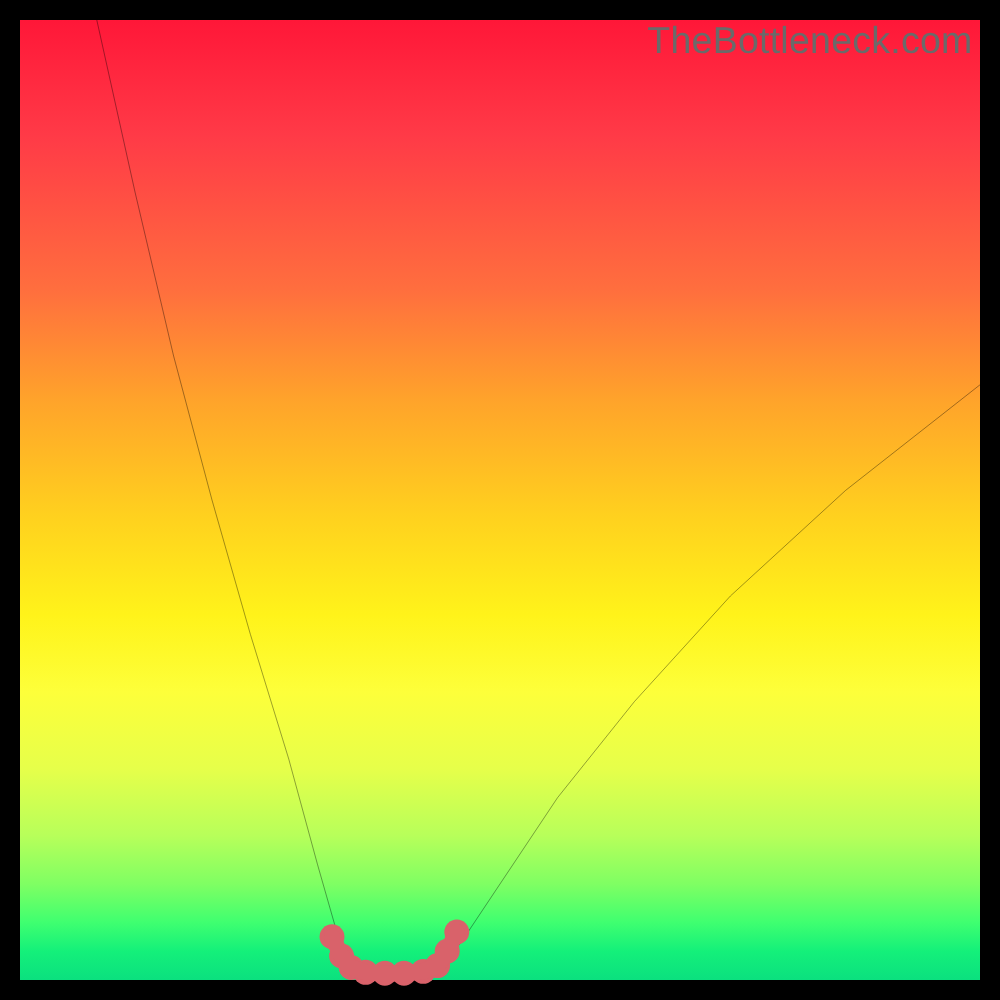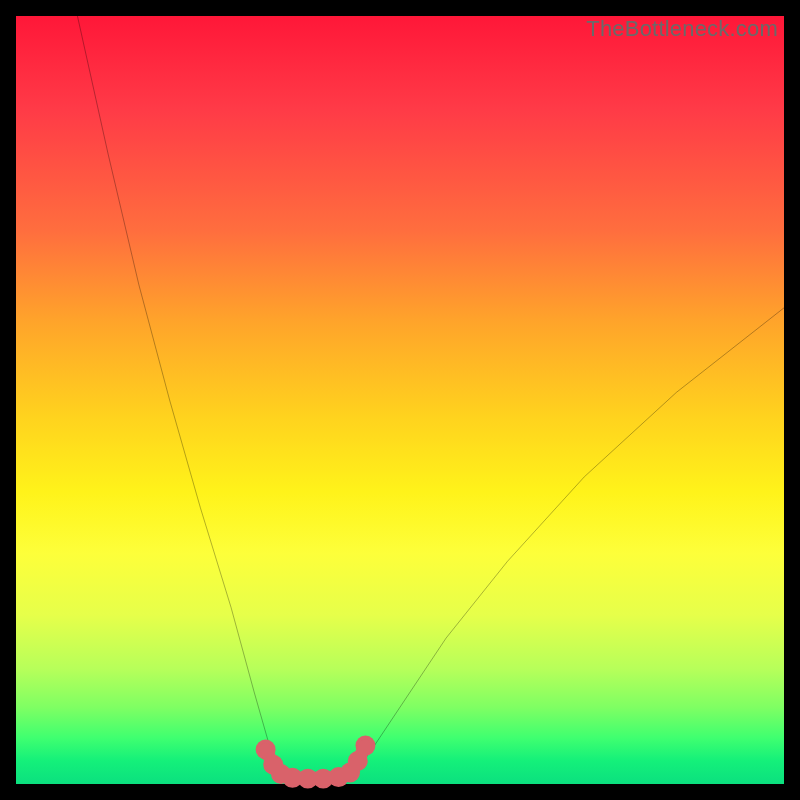--- a/index.html
+++ b/index.html
@@ -38,21 +38,21 @@
       #3fff70 94%,
       #14f07a 97%,
       #0be07f 100%
     );
   }
   .watermark {
     position: absolute;
     top: 0px;
     right: 6px;
     color: #6a6a6a;
-    font-size: 22px;
+    font-size: 30px;
     font-weight: 500;
     letter-spacing: 0.2px;
     user-select: none;
   }
   svg.curves {
     position: absolute;
     left: 0;
     top: 0;
     width: 768px;
     height: 768px;

